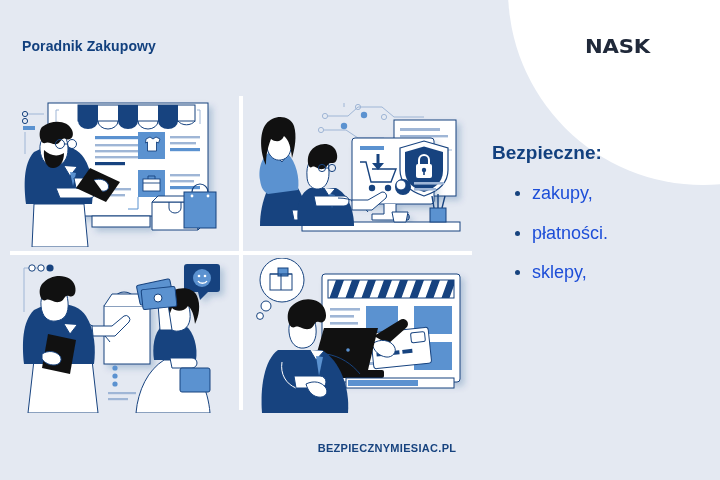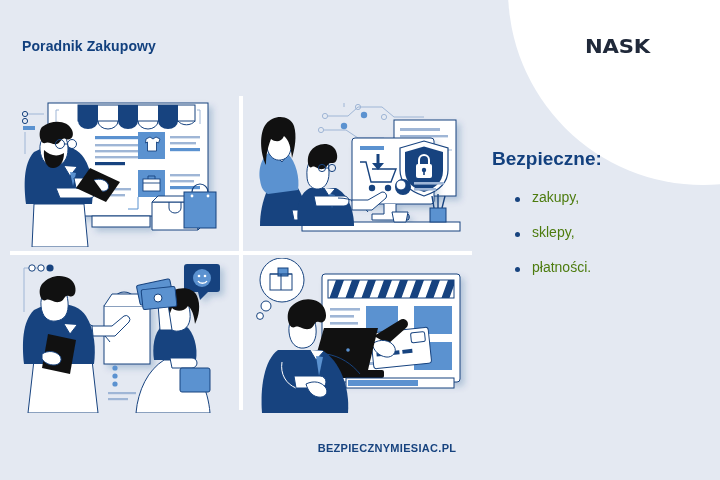--- a/index.html
+++ b/index.html
@@ -31,29 +31,29 @@
   .logo{
     position:absolute;left:585px;top:34px;
     font-size:20px;font-weight:bold;letter-spacing:-0.2px;
     color:#20293a;
     font-family:"DejaVu Sans", sans-serif;
     transform:scaleX(1.06);
     transform-origin:left center;
   }
 
   
-  .rail{position:absolute;left:492px;top:148px;width:218px;}
+  .rail{position:absolute;left:492px;top:142px;width:218px;}
   .rail-heading{
     font-size:19px;font-weight:bold;color:#12407e;
     margin:0 0 8px 0;
   }
   .rail-list{list-style:none;margin:0;padding:0;}
   .rail-list li{
     position:relative;
-    font-size:14px;color:#4d7c0f;
+    font-size:18px;color:#1d4ed8;
     padding-left:40px;
     margin:19px 0 0 0;
     line-height:1.15;
   }
   .rail-list li .dot{
     position:absolute;left:23px;top:8px;
     width:5px;height:5px;border-radius:50%;
     background:#17437f;
   }
 
@@ -433,24 +433,24 @@
 
   <div class="rail">
     <div class="rail-heading">Bezpieczne:</div>
     <ul class="rail-list">
       <li>
         <span class="dot"></span>
         <span>zakupy,</span>
       </li>
       <li>
         <span class="dot"></span>
-        <span>sklepy,</span>
+        <span>płatności.</span>
       </li>
       <li>
         <span class="dot"></span>
-        <span>płatności.</span>
+        <span>sklepy,</span>
       </li>
     </ul>
   </div>
 
   <div class="footer">BEZPIECZNYMIESIAC.PL</div>
 
 </div>
 
 </body></html>

